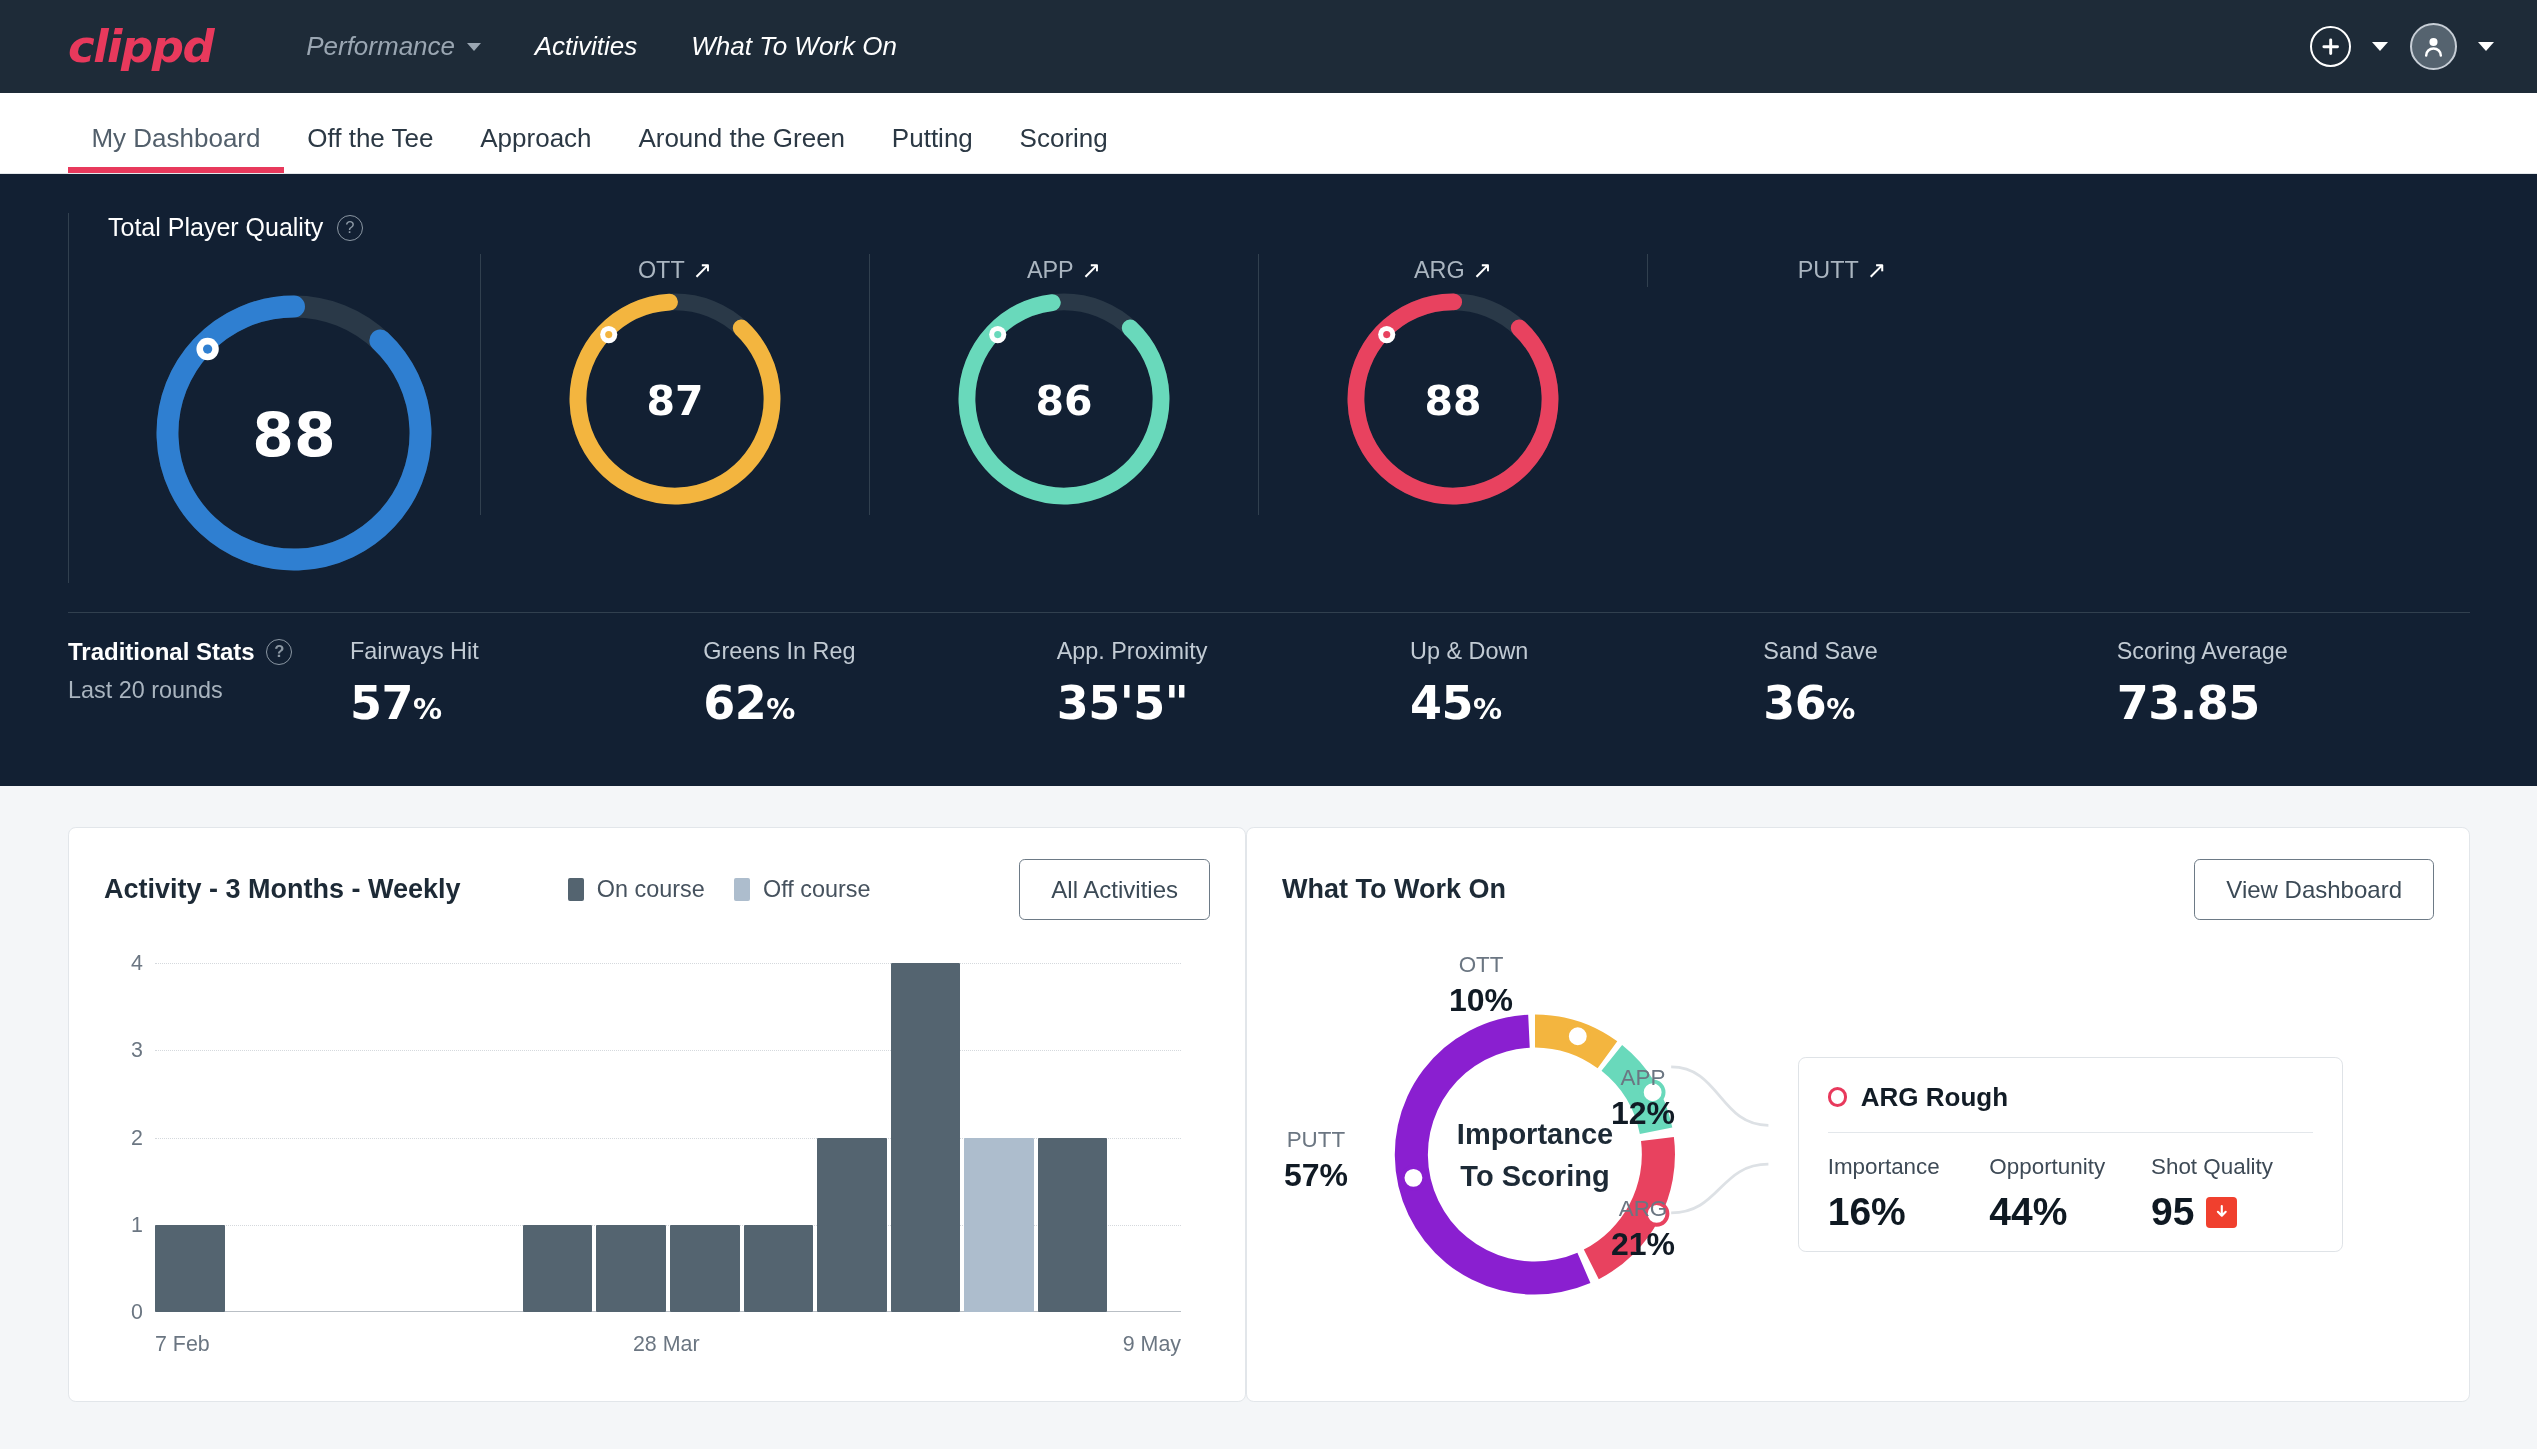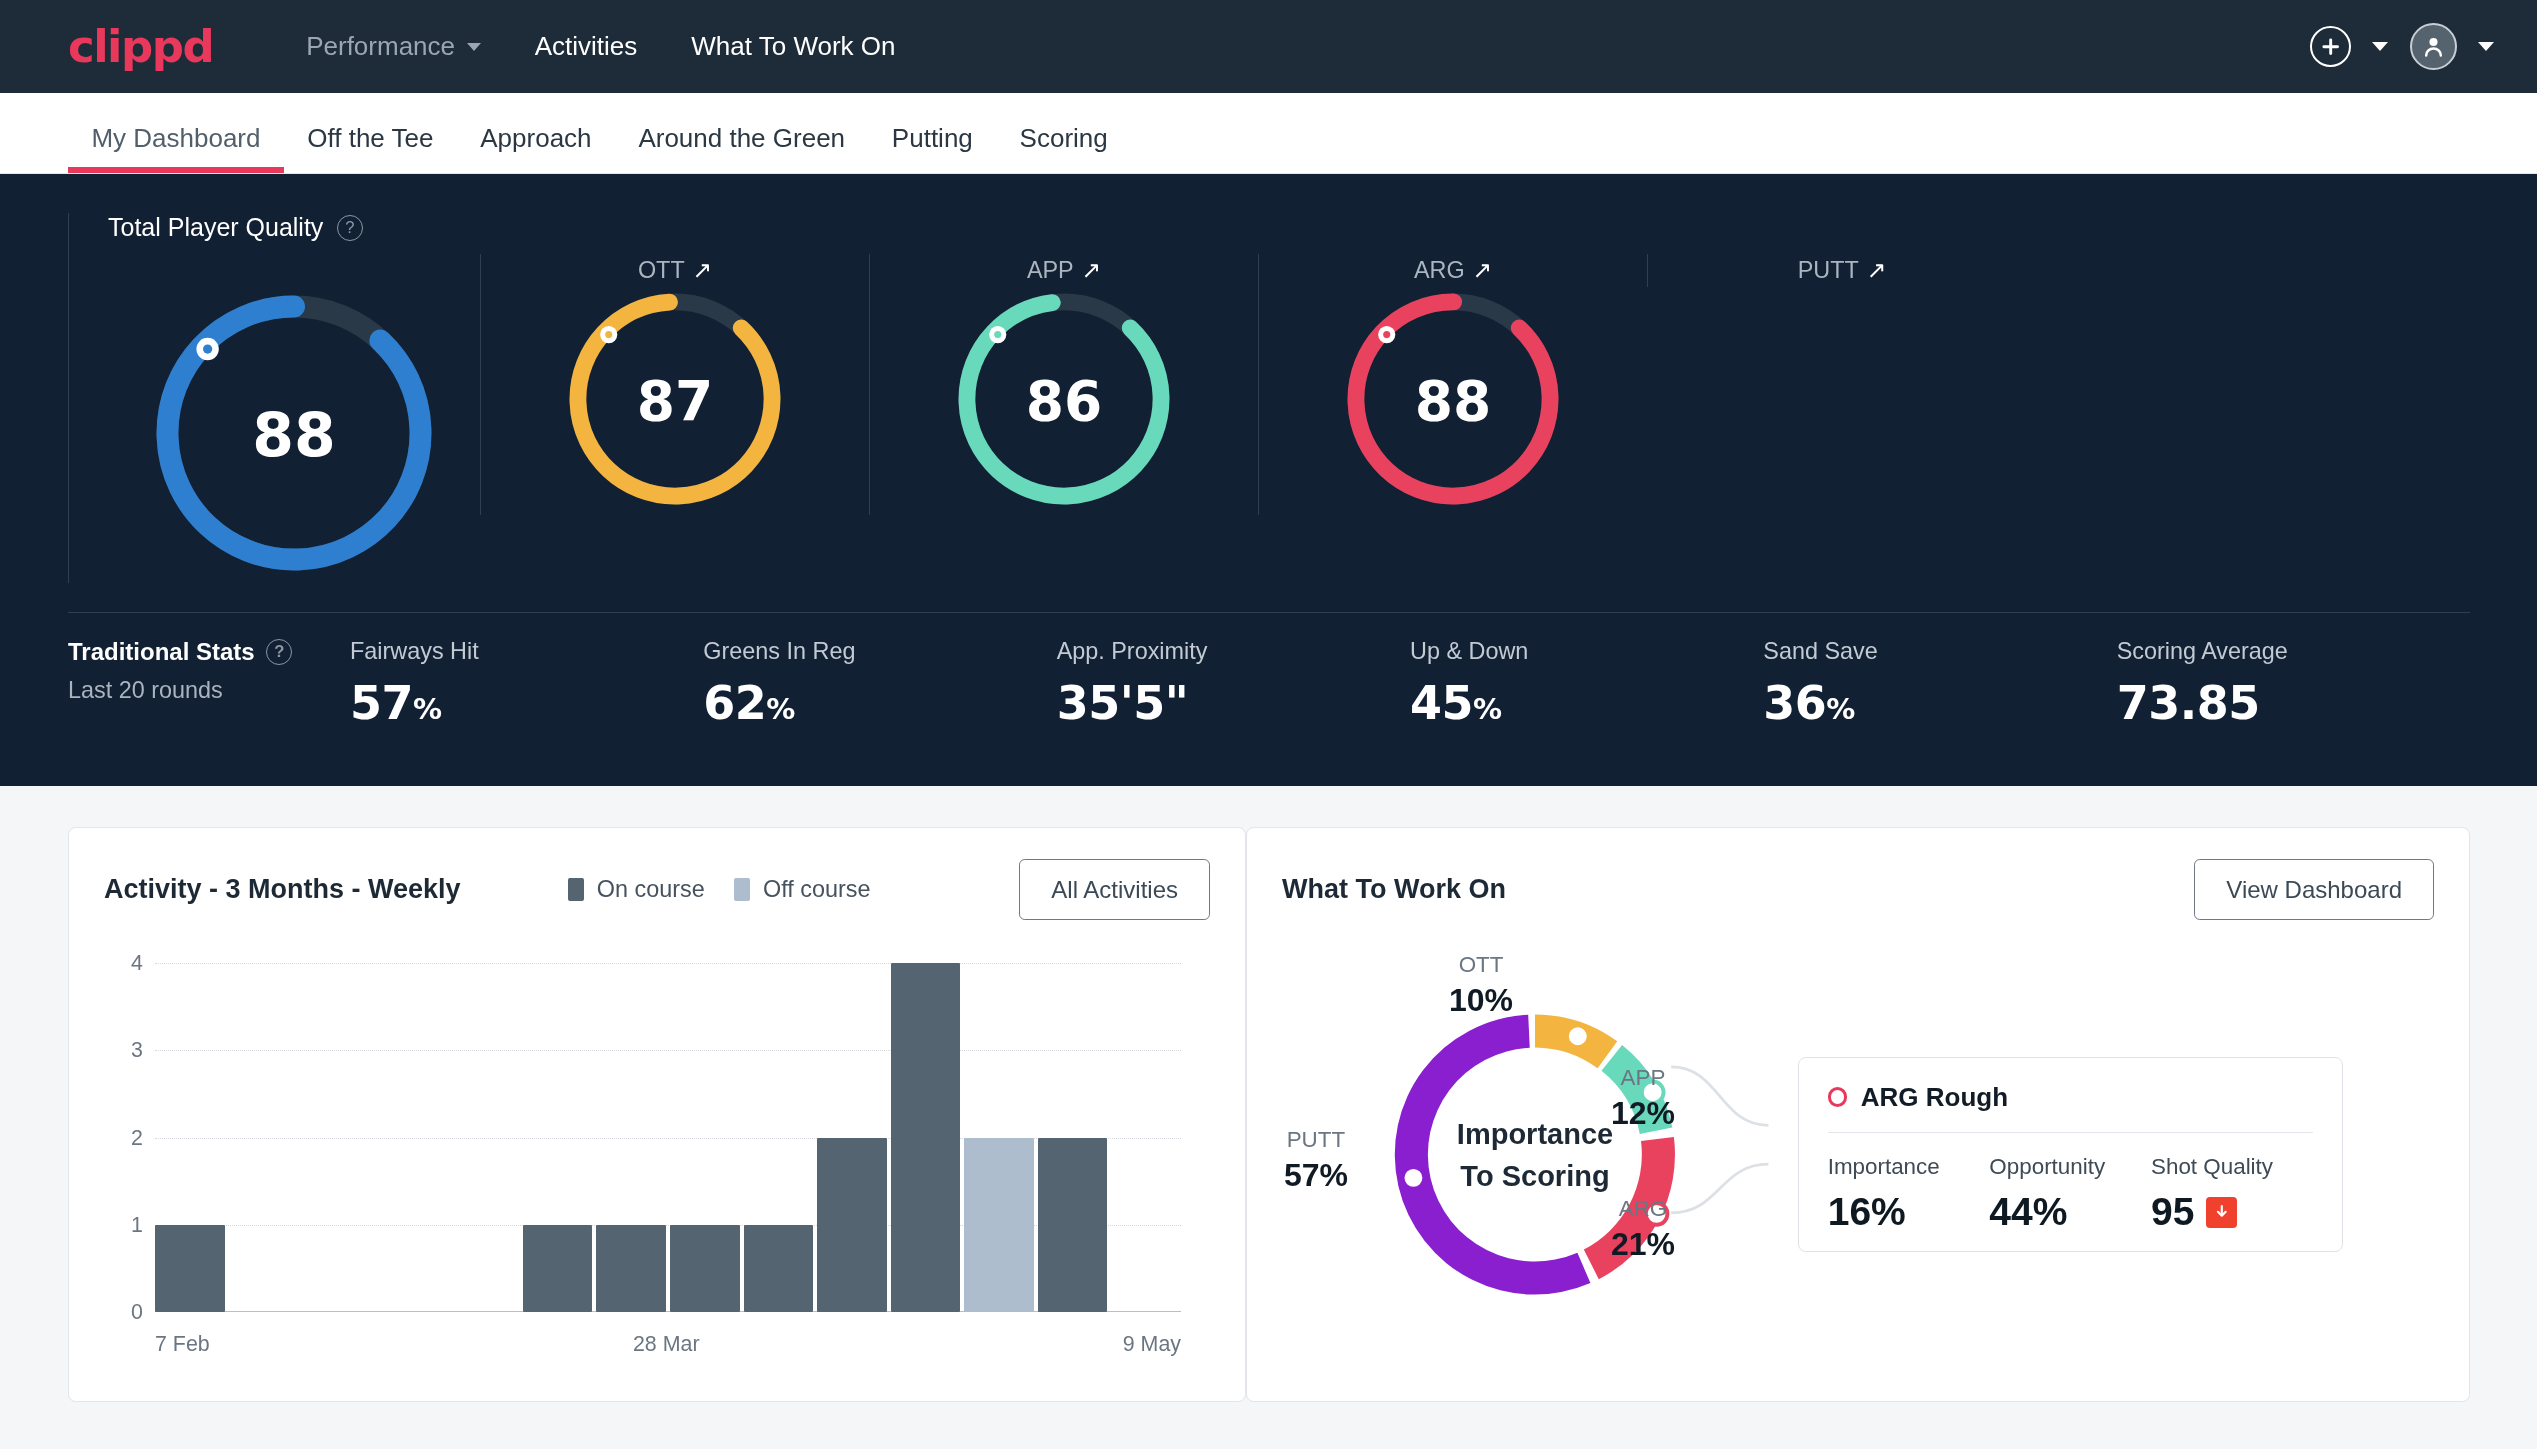--- a/index.html
+++ b/index.html
@@ -10,20 +10,21 @@
     overflow: hidden;
   }
 
   
   .navbar {
     height: 93px;
     background: #1e2b38;
     display: flex;
     align-items: center;
     padding: 0 44px 0 68px;
+    font-style: italic;
   }
   .logo {
     font-size: 45px;
     font-weight: bold;
     color: #e8395c;
     letter-spacing: -1.5px;
     margin-right: 93px;
     font-family: "DejaVu Sans", sans-serif;
   }
   .nav-links { display: flex; gap: 54px; }
@@ -162,21 +163,21 @@
     height: 33px;
   }
   .ring-label .arrow { color: #ffffff; font-size: 23.4px; }
   .ring-wrap { position: relative; }
   .ring-val {
     position: absolute; inset: 0;
     display: flex; align-items: center; justify-content: center;
     font-size: 60px; font-weight: bold; color: #ffffff;
     font-family: "DejaVu Sans", sans-serif;
   }
-  .ring-cell.sub .ring-val { font-size: 55px; }
+  .ring-cell.sub .ring-val { font-size: 41px; }
 
   
   .divider { height: 1px; background: #31404f; margin: 29px 0 0 0; }
   .tstats { display: flex; align-items: flex-start; padding-top: 25px; }
   .tstats-head { width: 282px; }
   .tstats-title {
     display: flex; align-items: center; gap: 11.7px;
     font-size: 24px; font-weight: bold; color: #ffffff;
   }
   .tstats-sub { font-size: 23.4px; color: #a9b4bf; margin-top: 11.7px; }

